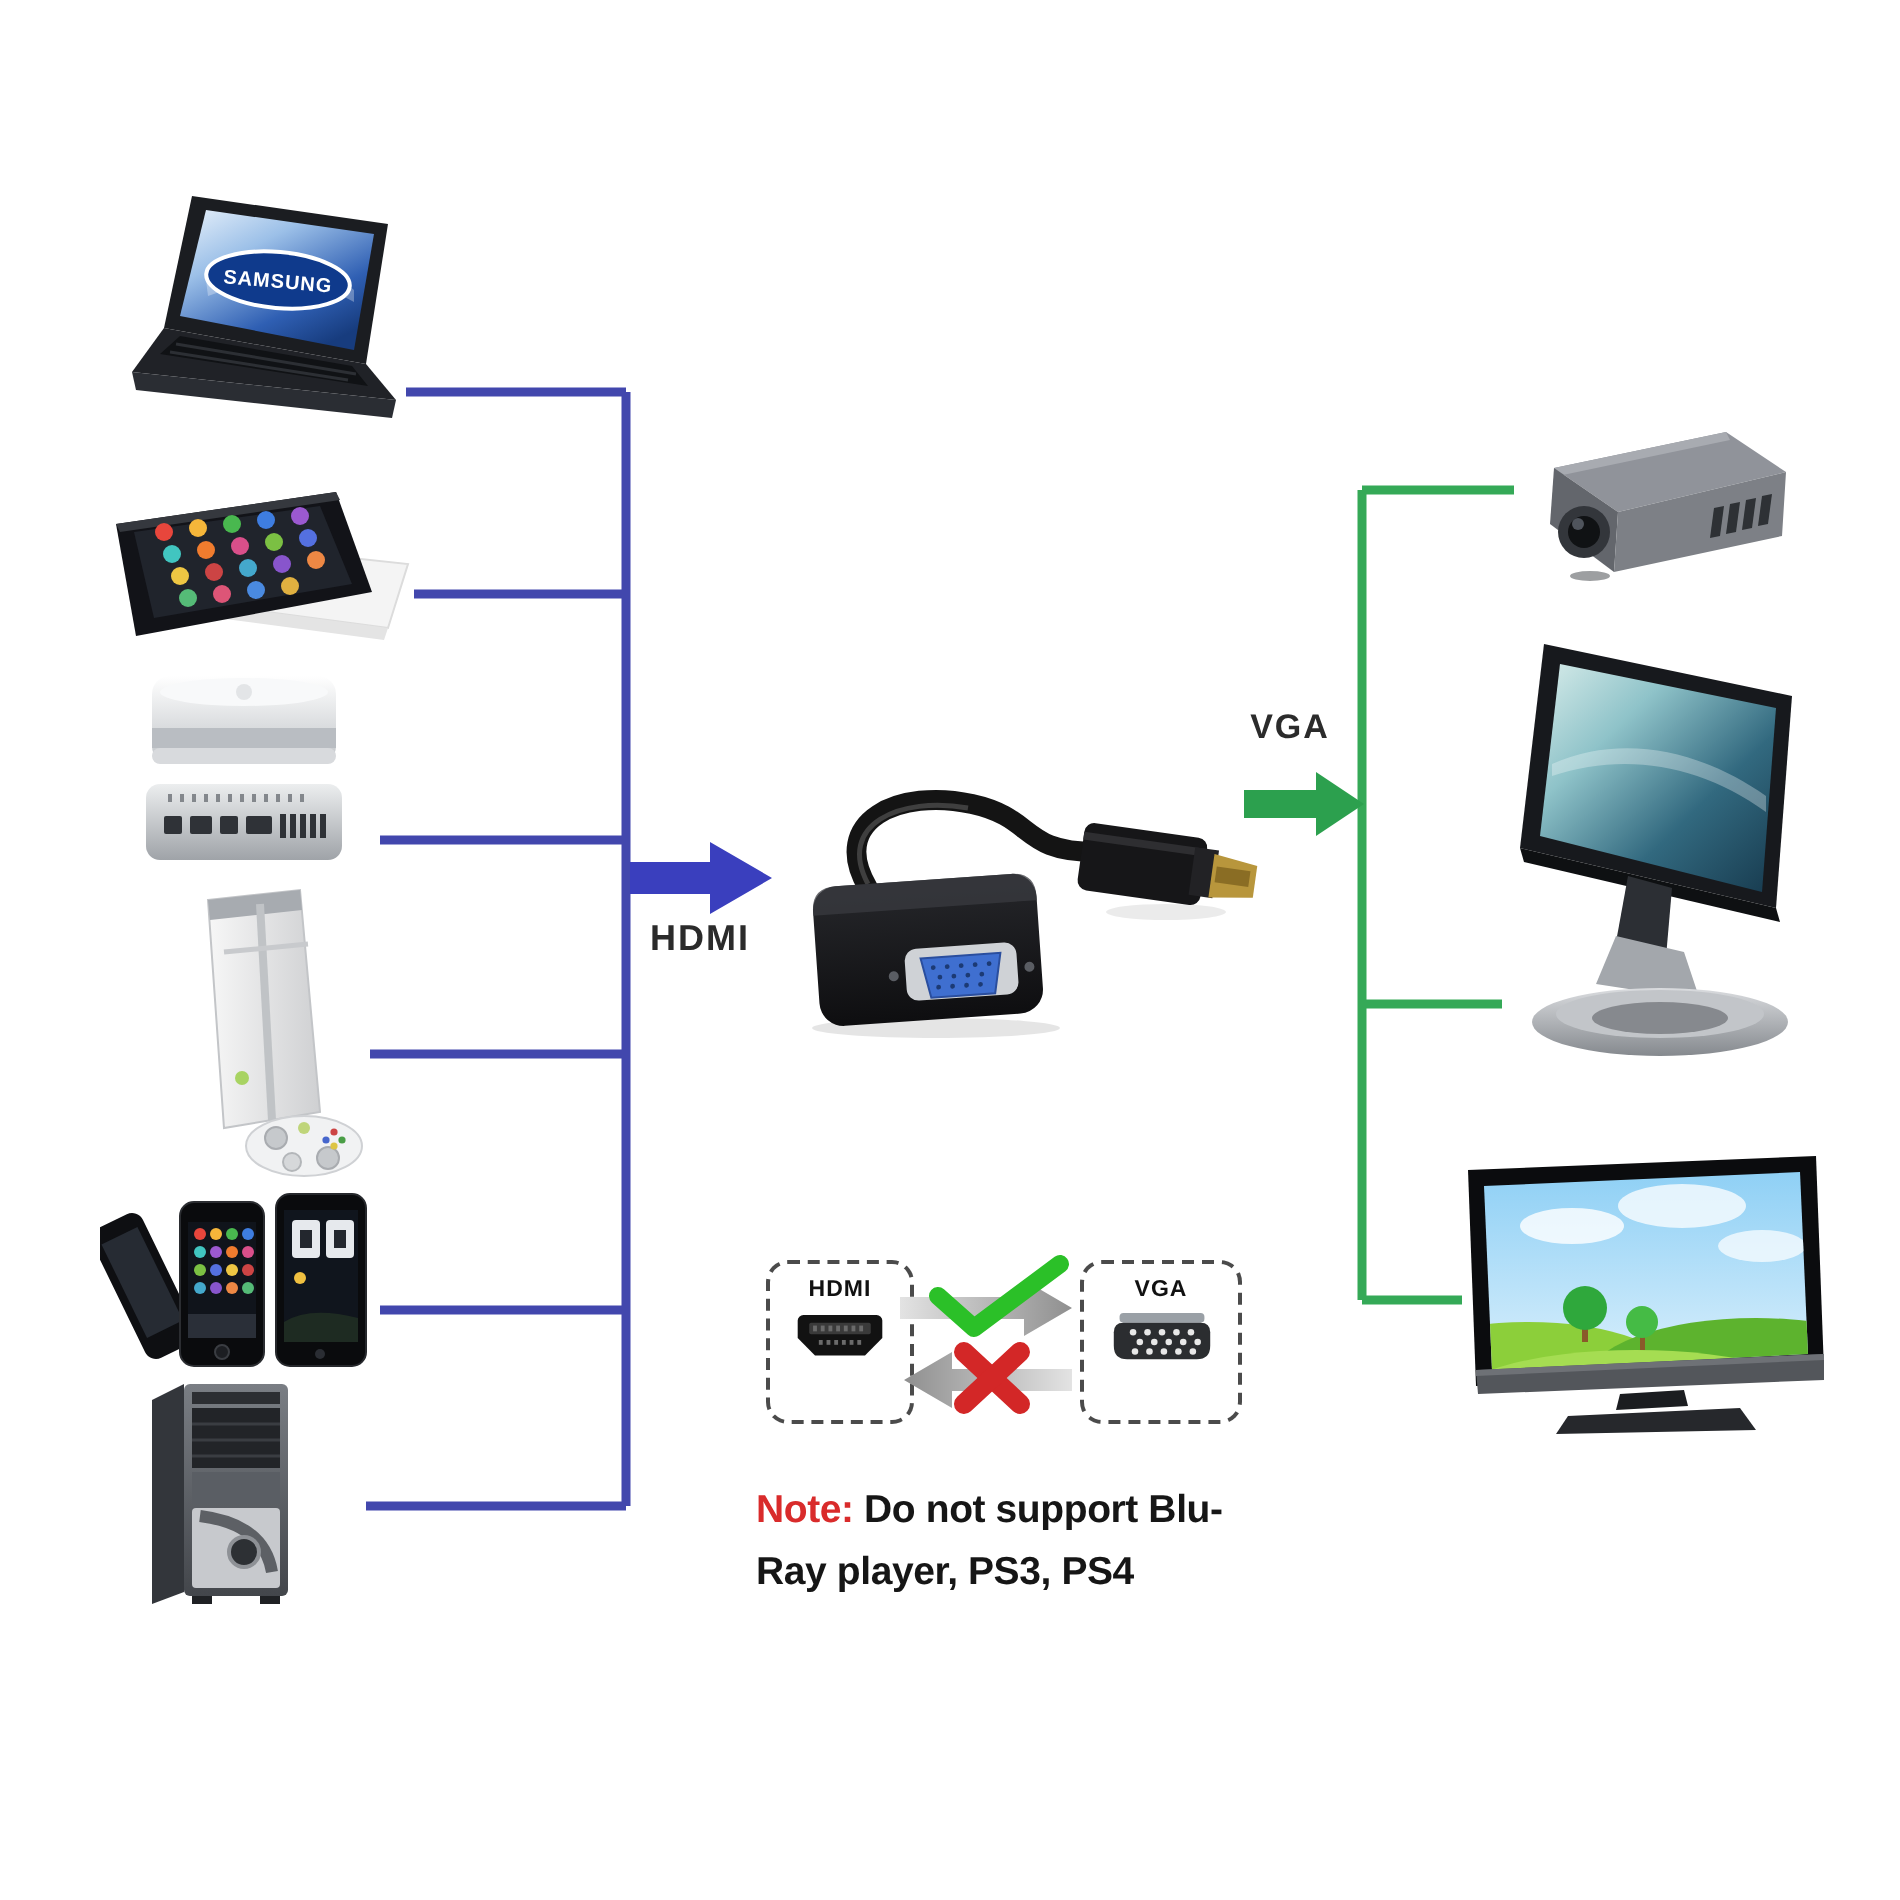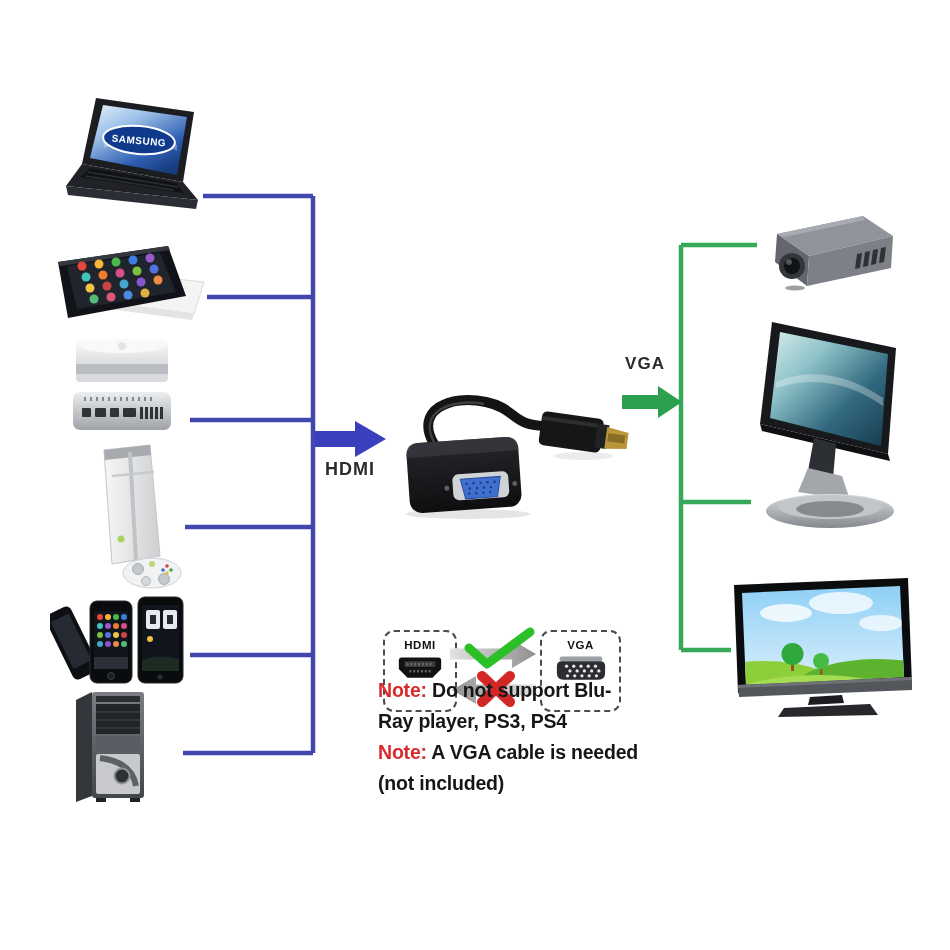--- a/index.html
+++ b/index.html
@@ -17,21 +17,21 @@
   .vga-label{left:608px;top:354px;width:74px;font-size:17px;}
   .dev{position:absolute;}
   .dev svg{display:block;width:100%;height:100%;}
   .compat-box{
     position:absolute;border:2px dashed #4b4b4b;border-radius:11px;
     display:flex;flex-direction:column;align-items:center;background:#fff;
   }
   .compat-box .lbl{font-size:11.5px;font-weight:bold;color:#111;letter-spacing:.5px;margin-top:7px;}
   .hdmi-box{left:383px;top:630px;width:70px;height:78px;}
   .vga-box{left:540px;top:630px;width:77px;height:78px;}
-  .notes{position:absolute;left:378px;top:675px;width:266px;}
+  .notes{position:absolute;left:378px;top:740px;width:266px;}
   .notes p{margin:0;font-size:19.5px;line-height:31px;font-weight:600;color:#161616;letter-spacing:-0.2px;}
   .note-label{color:#d92b2b;}
 </style>
 </head>
 <body>
 
 <div class="canvas">
 
   <svg class="overlay">
 
@@ -424,16 +424,15 @@
     <polyline points="21,22 39,38 82,6" fill="none" stroke="#2bc028" stroke-width="9" stroke-linecap="round" stroke-linejoin="round"></polyline>
     <polygon points="88,58.5 28,58.5 28,50 4,64 28,78 28,69.5 88,69.5" fill="url(#gradL)"></polygon>
     <g stroke="#d32727" stroke-width="10" stroke-linecap="round">
       <line x1="34" y1="50" x2="62" y2="76"></line>
       <line x1="62" y1="50" x2="34" y2="76"></line>
     </g>
   </svg>
 
   <div class="notes">
     <p><span class="note-label">Note:</span><span> Do not support Blu-Ray player, PS3, PS4</span></p>
-    <p><span class="note-label">Note:</span><span> A VGA cable is needed (not included)</span></p>
   </div>
 
 </div>
 
 </body></html>

